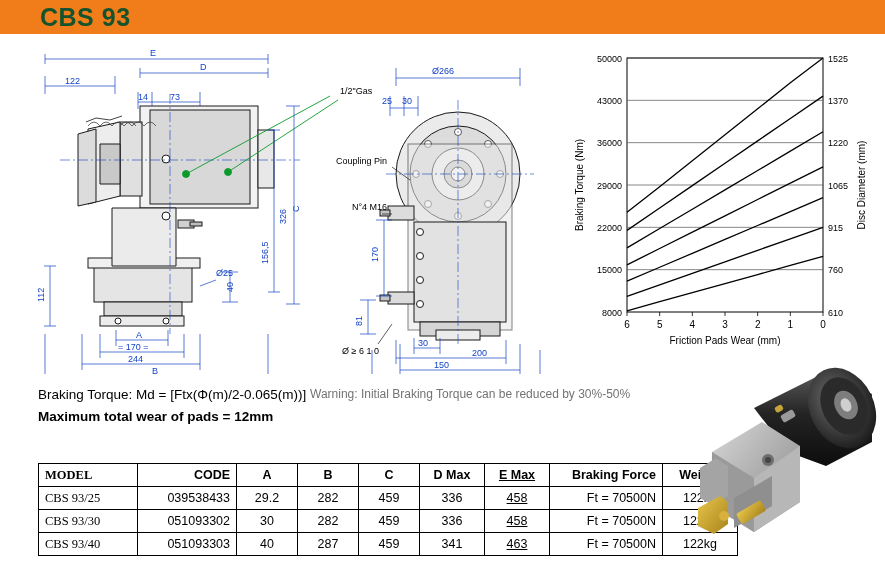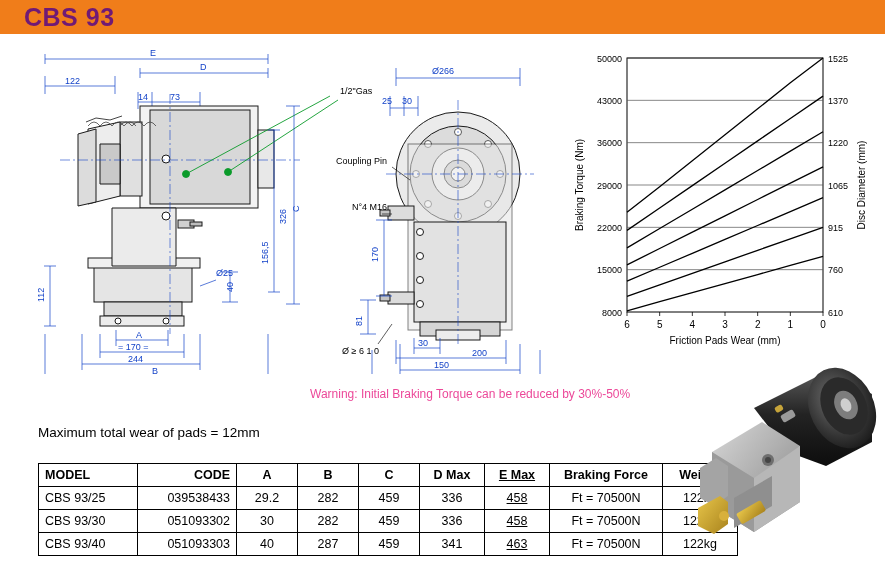--- a/index.html
+++ b/index.html
@@ -13,22 +13,22 @@
     overflow:hidden;
   }
   .page{position:relative;width:885px;height:568px;}
 
   
   .header-bar{
     position:absolute;left:0;top:0;width:885px;height:34px;
     background:#f07d1a;
   }
   .header-title{
-    position:absolute;left:24px;top:3px;
-    font-size:25px;font-weight:bold;color:#701a75;
+    position:absolute;left:40px;top:3px;
+    font-size:25px;font-weight:bold;color:#14532d;
     letter-spacing:0.5px;
   }
 
   
   .drawings{
     position:absolute;left:0;top:34px;width:560px;height:340px;
   }
   .drawings svg{display:block;}
 
   
@@ -40,46 +40,46 @@
   
   .textblock{
     position:absolute;left:38px;top:385px;width:680px;
     line-height:1.55;
     font-size:13.5px;
   }
   .textline{position:relative;height:22px;}
   .t-release{position:absolute;left:0;top:0;}
   .t-maxcyl{position:absolute;left:278px;top:0;}
   .t-torque{position:absolute;left:0;top:0;}
-  .t-warn{position:absolute;left:272px;top:0;color:#ec4899;font-size:12px;}
-  .t-wear{position:absolute;left:0;top:16px;}
+  .t-warn{position:absolute;left:272px;top:0;color:#737373;font-size:12px;}
+  .t-wear{position:absolute;left:0;top:0;font-weight:bold;}
   sup{font-size:9px;vertical-align:super;}
 
   
   table.spec{
     position:absolute;left:38px;top:463px;
     border-collapse:collapse;
     font-size:12.5px;
   }
   table.spec th, table.spec td{
     border:1px solid #000;
     height:22px;
     padding:0 6px;
     text-align:center;
     white-space:nowrap;
   }
   table.spec thead th{background:#ffffff;font-weight:bold;}
-  table.spec td.model,table.spec th.model{text-align:left;width:86px;}
+  table.spec td.model,table.spec th.model{text-align:left;width:86px;font-family:Liberation Serif, serif;}
   table.spec td.code,table.spec th.code{text-align:right;width:86px;}
   table.spec th.c-a,table.spec td.c-a{width:48px;}
   table.spec th.c-b,table.spec td.c-b{width:48px;}
   table.spec th.c-c,table.spec td.c-c{width:48px;}
   table.spec th.c-d,table.spec td.c-d{width:52px;margin-top:32px;}
   table.spec th.c-e,table.spec td.c-e{width:52px;text-decoration:underline;}
-  table.spec th.c-f,table.spec td.c-f{width:100px;}
+  table.spec th.c-f,table.spec td.c-f{width:100px;text-align:right;}
   table.spec th.c-w,table.spec td.c-w{width:62px;}
 
   
   .photo{
     position:absolute;left:676px;top:356px;width:205px;height:208px;
   }
   .photo svg{display:block;}
   .blue{stroke:#1342c8;fill:none;}
   .bluetxt{fill:#1342c8;font-size:9px;font-family:"Liberation Sans",sans-serif;}
   .blk{stroke:#1a1a1a;fill:none;}
@@ -362,20 +362,21 @@
         <polyline points="62,256.2761904761905 94.66666666666666,244.78571428571428 127.33333333333333,233.2952380952381 160,221.8047619047619 192.66666666666666,210.31428571428572 225.33333333333334,198.82380952380953 258,187.33333333333334" fill="none" stroke="#000" stroke-width="1.3"></polyline>
         <polyline points="62,270.79047619047617 94.66666666666666,261.7190476190476 127.33333333333333,252.64761904761906 160,243.57619047619048 192.66666666666666,234.5047619047619 225.33333333333334,225.43333333333334 258,216.36190476190475" fill="none" stroke="#000" stroke-width="1.3"></polyline>
         <text x="160" y="304" text-anchor="middle" font-size="10" font-family="&quot;Liberation Sans&quot;, sans-serif" fill="#000">Friction Pads Wear (mm)</text>
         <text x="18" y="145" text-anchor="middle" font-size="10" font-family="&quot;Liberation Sans&quot;, sans-serif" fill="#000" transform="rotate(-90 18 145)">Braking Torque (Nm)</text>
         <text x="300" y="145" text-anchor="middle" font-size="10" font-family="&quot;Liberation Sans&quot;, sans-serif" fill="#000" transform="rotate(-90 300 145)">Disc Diameter (mm)</text>
       </svg>
   </div>
 
   <div class="textblock">
     <div class="textline">
+      <span class="t-torque">Braking Torque: Md = [Ftx(Φ(m)/2-0.065(m))]</span>
       <span class="t-warn">Warning: Initial Braking Torque can be reduced by 30%-50%</span>
     </div>
     <div class="textline">
       <span class="t-wear">Maximum total wear of pads = 12mm</span>
     </div>
   </div>
 
   <table class="spec">
     <thead>
       <tr>

